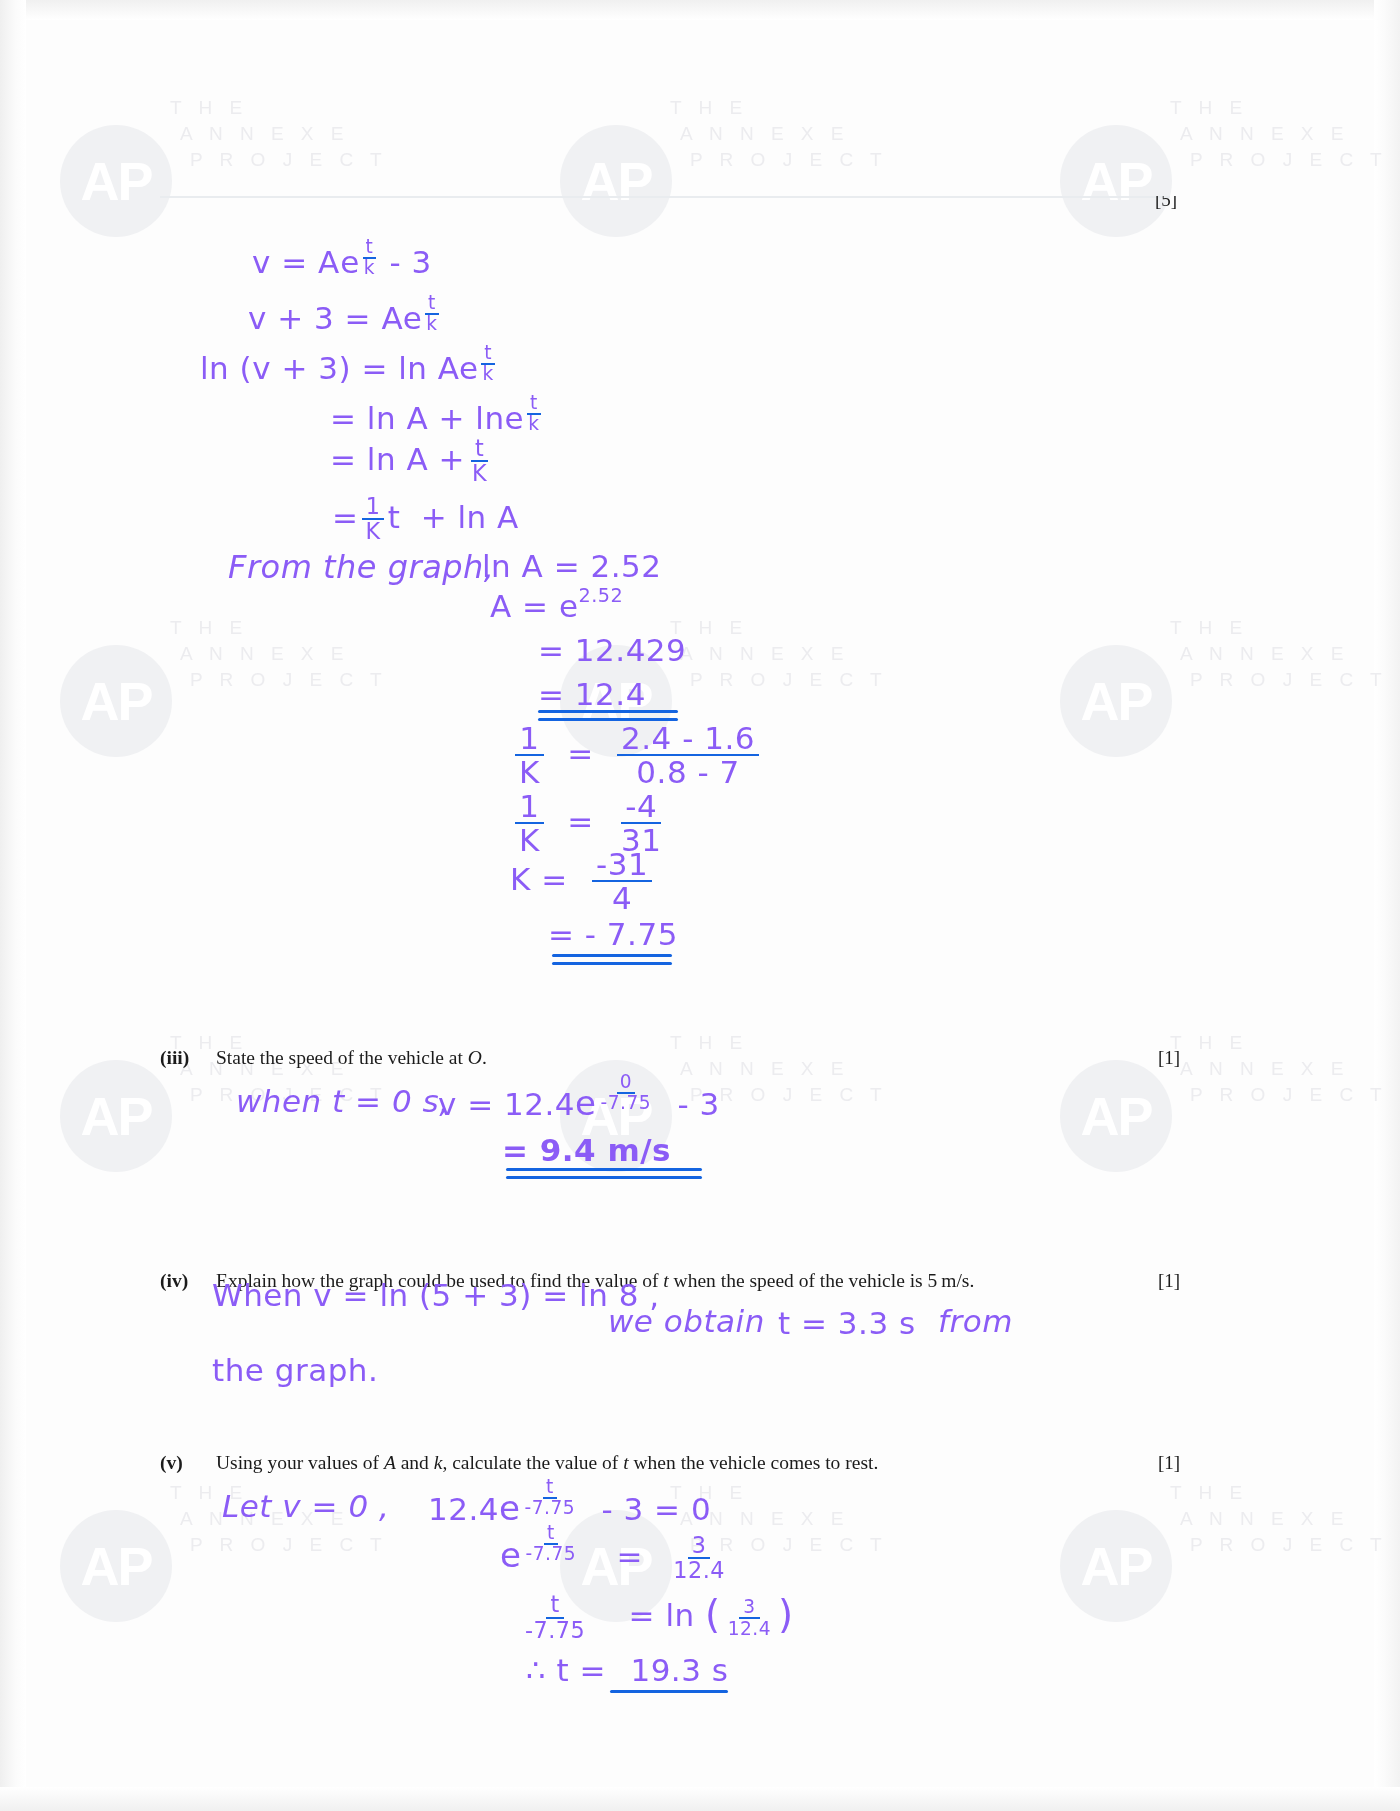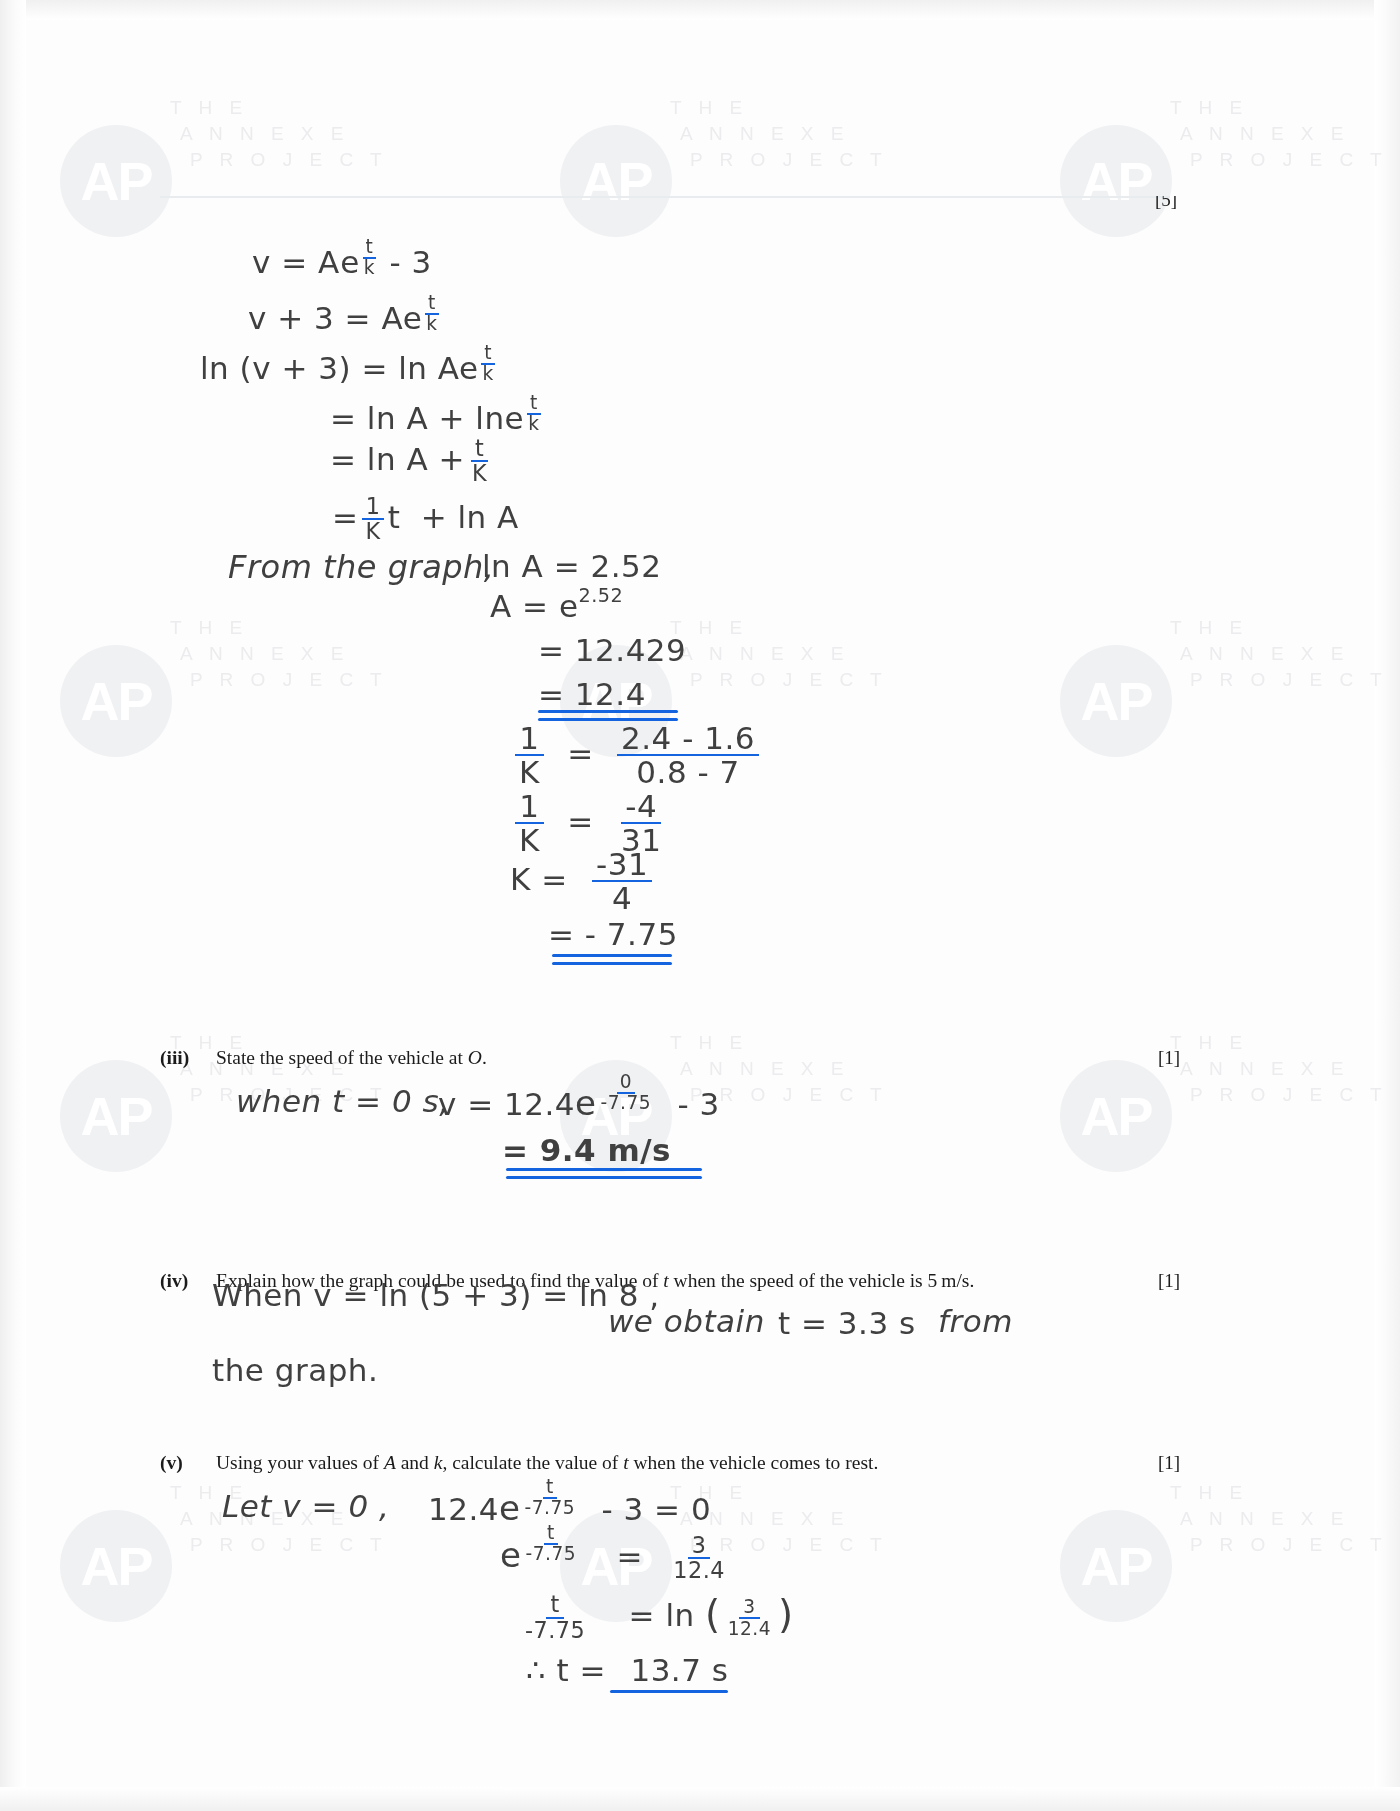--- a/index.html
+++ b/index.html
@@ -119,21 +119,21 @@
     font-size: 19px;
   }
   .marks-clip {
     position: absolute;
     overflow: hidden;
   }
 
   
   .hw {
     position: absolute;
-    color: #404040;
+    color: #8b5cf6;
     font-family: "DejaVu Sans", sans-serif;
     font-size: 31px;
     white-space: nowrap;
     letter-spacing: 0.5px;
   }
   .hw.slant { font-style: italic; }
 
   
   .frac {
     display: inline-flex;
@@ -464,18 +464,18 @@
         </span>
       <span style="margin-left:26px;">=  ln</span>
       <span class="paren-big">(</span><span class="frac xs" style="top:0;">
           <span class="num">3</span>
           <span class="den">12.4</span>
         </span><span class="paren-big">)</span>
     </div>
 
     <div class="hw" style="left:526px; top:1652px;">
       <span>∴ t  =</span>
-      <span style="margin-left:14px;">13.7 s</span>
+      <span style="margin-left:14px;">19.3 s</span>
     </div>
     <div class="bar" style="left:610px; top:1690px; width:118px;"></div>
 
   </div>
 </div>
 
 </body></html>

